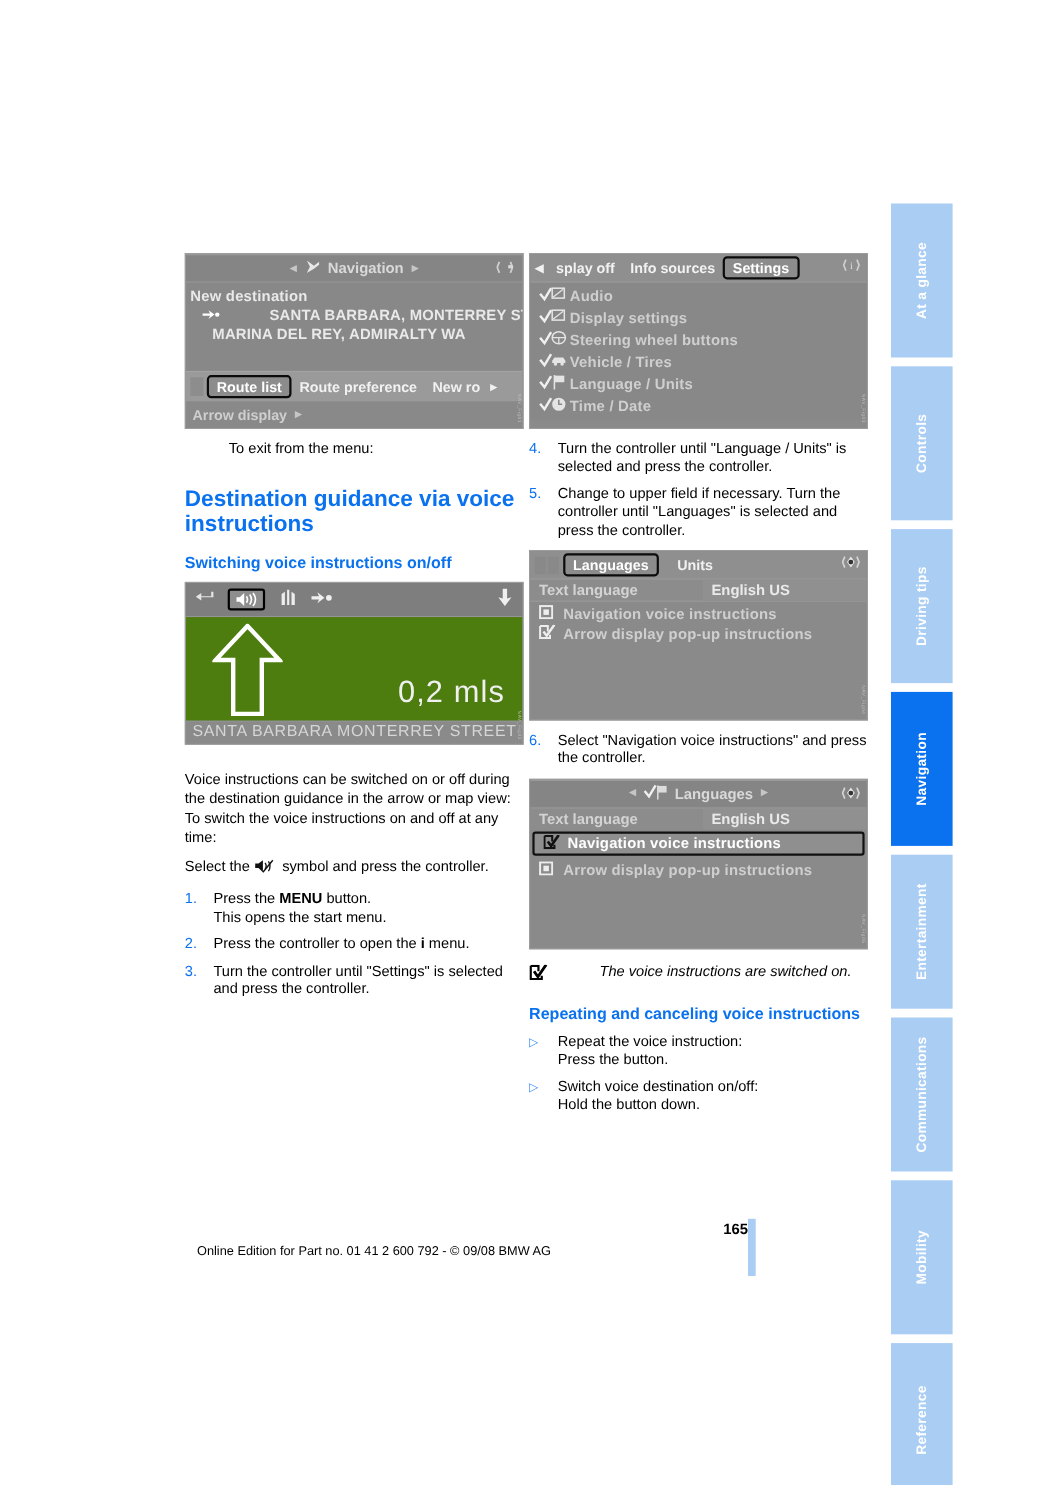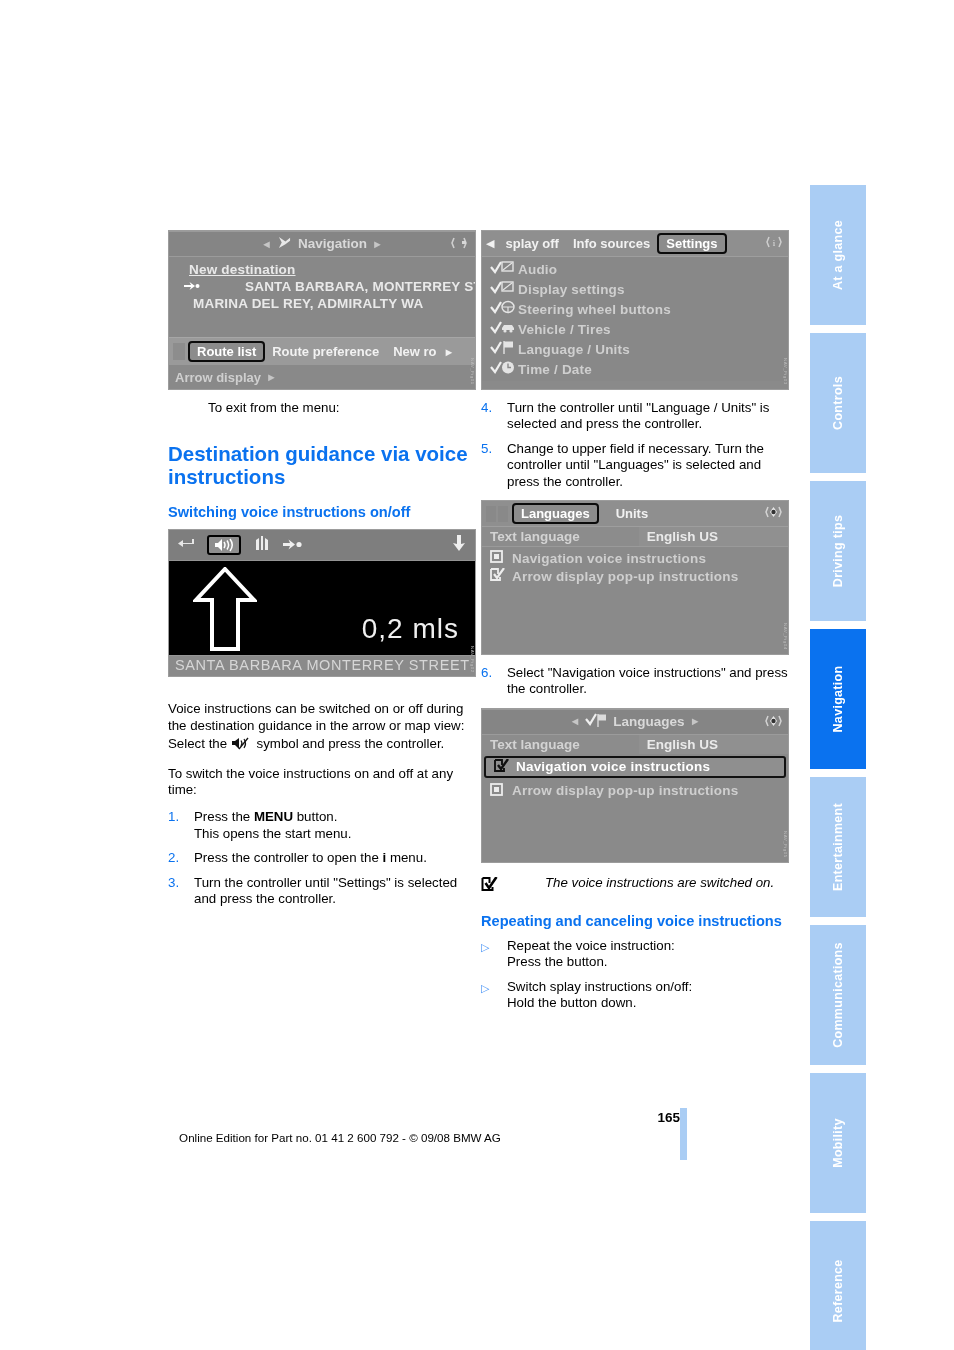--- a/index.html
+++ b/index.html
@@ -135,21 +135,21 @@
     background: #7e7e7e;
     display: flex;
     align-items: center;
     padding: 0 9px;
     border-bottom: 1px solid #949494;
     gap: 12px;
   }
   .arrowshot-main {
     position: relative;
     height: 94px;
-    background: #000000;
+    background: #4d7c0f;
   }
   .arrowshot-dist {
     position: absolute;
     right: 16px;
     bottom: 10px;
     color: #f0f0f0;
     font-size: 28px;
     font-weight: normal;
     letter-spacing: 1px;
   }
@@ -283,21 +283,21 @@
         <span>Navigation</span>
         <span class="chev">►</span>
         <span style="position:absolute;right:8px;top:4px;">
           <svg width="16" height="16" viewBox="0 0 16 16">
               <path d="M3 3 L1 8 L3 13 M13 3 L15 8 L13 13" stroke="#cfcfcf" stroke-width="1.6" fill="none"></path>
               <rect x="11" y="6" width="4" height="3" fill="#d8d8d8"></rect>
             </svg>
         </span>
       </div>
       <div class="shot-body" style="height:74px;">
-        <div class="row" style="padding-left:20px;text-decoration:underline;">
+        <div class="row" style="padding-left:4px;">
           <span>New destination</span>
         </div>
         <div class="row" style="padding-left:15px;gap:42px;">
           <span class="gi" style="margin-right:3px;">
             <svg width="16" height="10" viewBox="0 0 16 10">
                 <path d="M0 4 h7 l-1.5 -3 L11 5 L5.5 9 L7 6 H0 Z" fill="#ffffff"></path>
                 <circle cx="13.5" cy="5" r="2" fill="#ffffff"></circle>
               </svg>
           </span>
           <span>SANTA BARBARA, MONTERREY ST</span>
@@ -361,28 +361,28 @@
               <path d="M32 2 L61 33 H45 V82 H19 V33 H3 Z" fill="none" stroke="#ffffff" stroke-width="4"></path>
             </svg>
         </span>
         <span class="arrowshot-dist">0,2 mls</span>
       </div>
       <div class="arrowshot-street">SANTA BARBARA MONTERREY STREET</div>
       <div class="refcode">NAV_Fig02</div>
     </div>
 
     <p class="txt" style="margin-top:24px;margin-bottom:2px;">Voice instructions can be switched on or off during the destination guidance in the arrow or map view:</p>
+    <p class="txt">To switch the voice instructions on and off at any time:</p>
     <p class="txt">
       <span>Select the </span><span class="gi"><svg width="22" height="13" viewBox="0 0 22 13">
             <path d="M1 4 h3 L8 1 v11 L4 8 H1 Z" fill="#111"></path>
             <path d="M10 3.5 q2 3 0 5.5 M13 2 q3 4.5 0 9" stroke="#111" stroke-width="1.2" fill="none"></path>
             <path d="M8 12 L17 1" stroke="#111" stroke-width="1.3"></path>
           </svg></span><span> symbol and press the controller.</span>
     </p>
-    <p class="txt">To switch the voice instructions on and off at any time:</p>
 
     <div class="olist">
       <div class="oitem">
         <span class="onum">1.</span>
         <span class="otext">
           <span>Press the </span><b class="menu">MENU</b><span> button.</span><br>
           <span>This opens the start menu.</span>
         </span>
       </div>
       <div class="oitem">
@@ -586,21 +586,21 @@
       <div class="oitem">
         <span class="bullet-tri">▷</span>
         <span class="otext">
           <span>Repeat the voice instruction:</span><br>
           <span>Press the button.</span>
         </span>
       </div>
       <div class="oitem">
         <span class="bullet-tri">▷</span>
         <span class="otext">
-          <span>Switch splay instructions on/off:</span><br>
+          <span>Switch voice destination on/off:</span><br>
           <span>Hold the button down.</span>
         </span>
       </div>
     </div>
   </div>
 
   <div class="pagenum">165</div>
   <div class="footline">Online Edition for Part no. 01 41 2 600 792 - © 09/08 BMW AG</div>
   <div class="footbar"></div>
 

